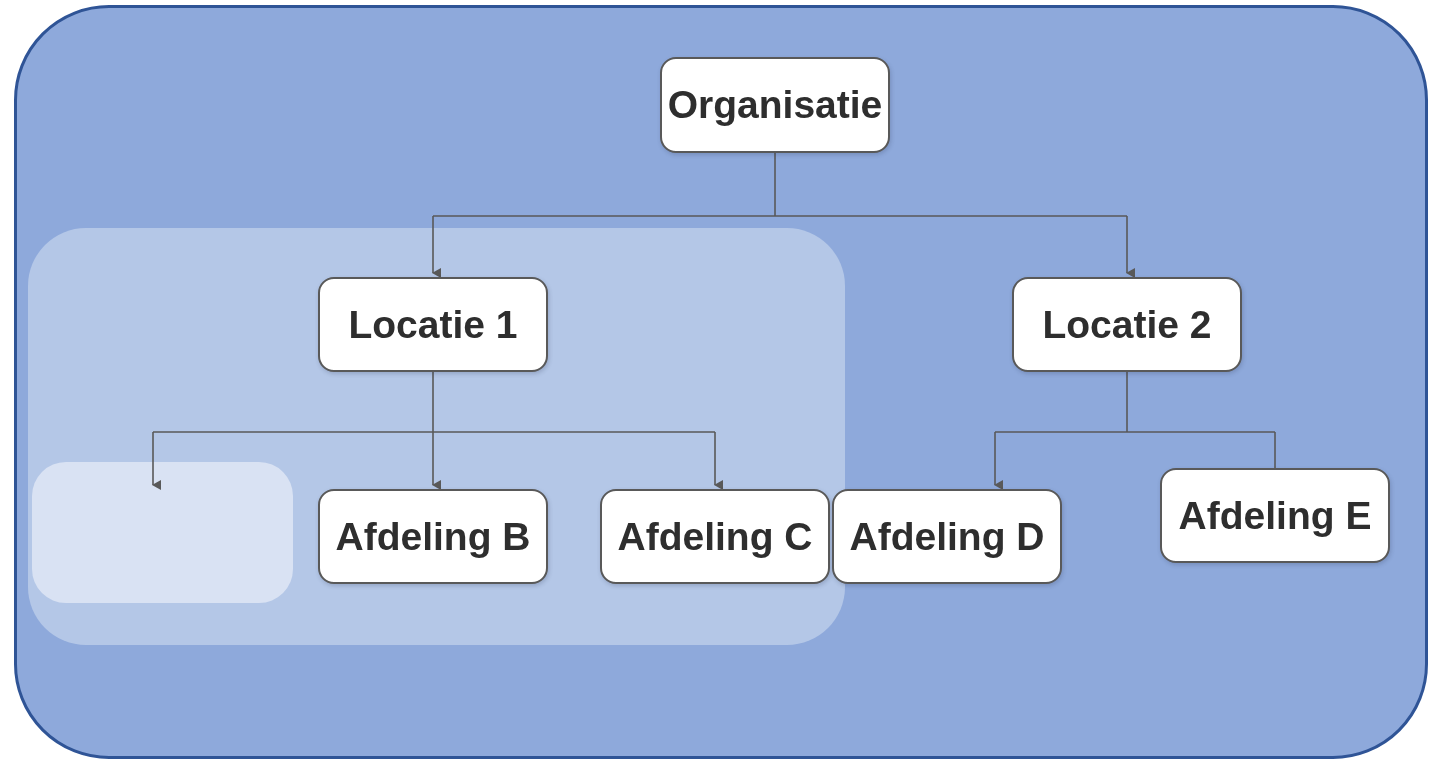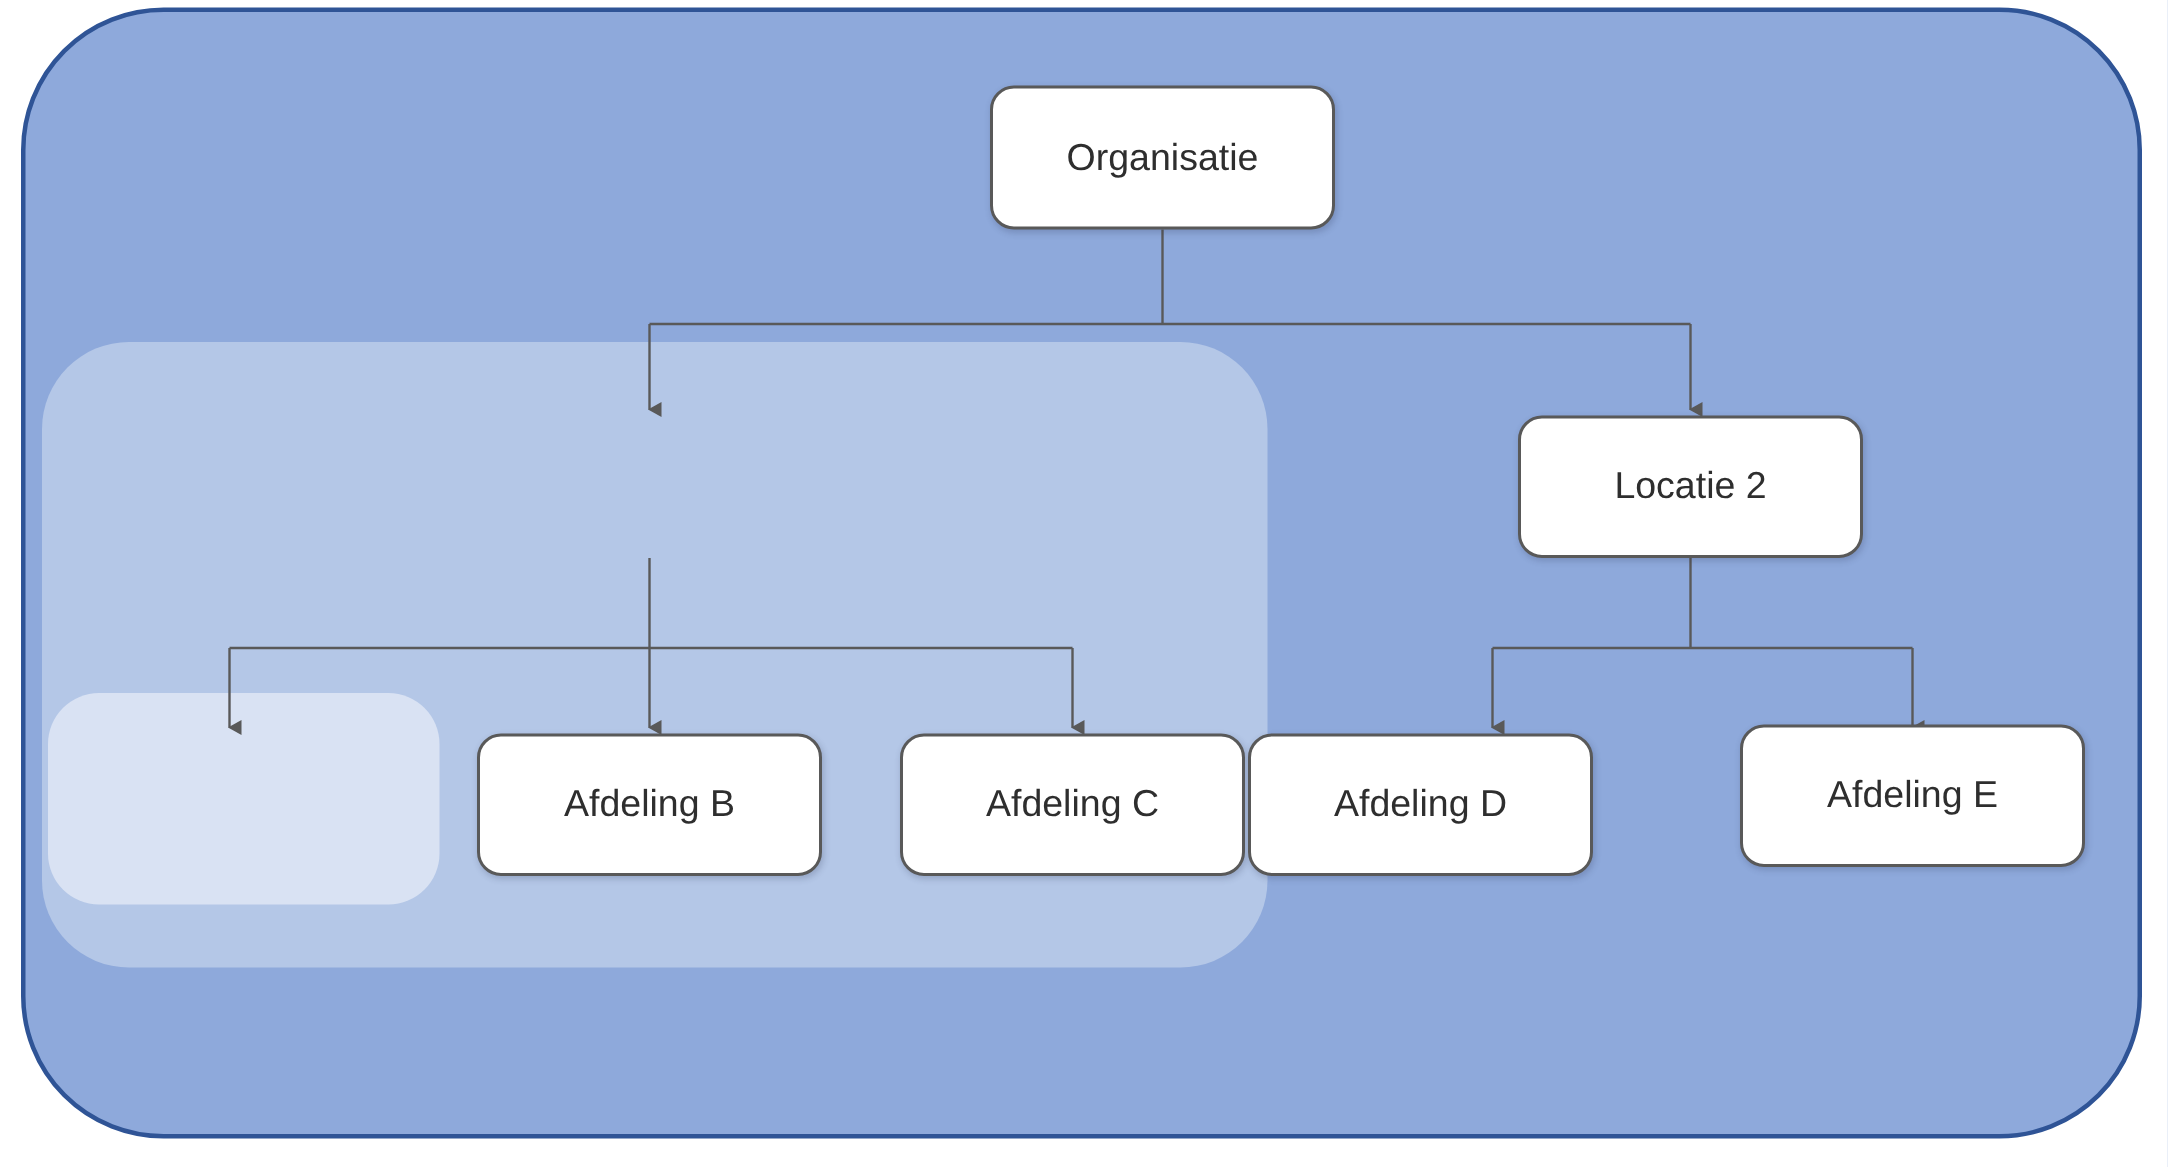--- a/index.html
+++ b/index.html
@@ -66,32 +66,33 @@
     background: var(--node-fill, #FFFFFF);
     border: 2px solid var(--node-border, #595959);
     border-radius: 16px;
     box-sizing: border-box;
     display: flex;
     align-items: center;
     justify-content: center;
     box-shadow: 1px 2px 4px rgba(40, 50, 80, 0.22);
   }
   .node .label {
-    font-size: 25px;
+    font-size: 39px;
     color: var(--text, #2E2E2E);
     white-space: nowrap;
+    font-weight: bold;
   }
   .n-organisatie { left: 660px; top: 57px;  height: 96px; }
   .n-locatie1    { left: 318px; top: 277px; }
   .n-locatie2    { left: 1012px; top: 277px; }
   .n-afdeling-a  { left: 38px;  top: 489px; }
   .n-afdeling-b  { left: 318px; top: 489px; }
   .n-afdeling-c  { left: 600px; top: 489px; }
   .n-afdeling-d  { left: 832px; top: 489px; }
-  .n-afdeling-e  { left: 1160px; top: 483px; }
+  .n-afdeling-e  { left: 1160px; top: 468px; }
 </style>
 </head>
 <body>
 
 <div id="stage">
 
   <div class="canvas"></div>
 
   <div class="group-l1"></div>
 
@@ -118,20 +119,23 @@
     <path class="link" d="M1127,372 L1127,432"></path>
     <path class="link" d="M995,432 L1275,432"></path>
     <path class="link" d="M995,432 L995,485" marker-end="url(#arrow)"></path>
     <path class="link" d="M1275,432 L1275,485" marker-end="url(#arrow)"></path>
   </svg>
 
   <div class="node n-organisatie">
     <span class="label">Organisatie</span>
   </div>
 
+  <div class="node n-locatie1">
+    <span class="label">Locatie 1</span>
+  </div>
 
   <div class="node n-locatie2">
     <span class="label">Locatie 2</span>
   </div>
 
 
   <div class="node n-afdeling-b">
     <span class="label">Afdeling B</span>
   </div>
 

